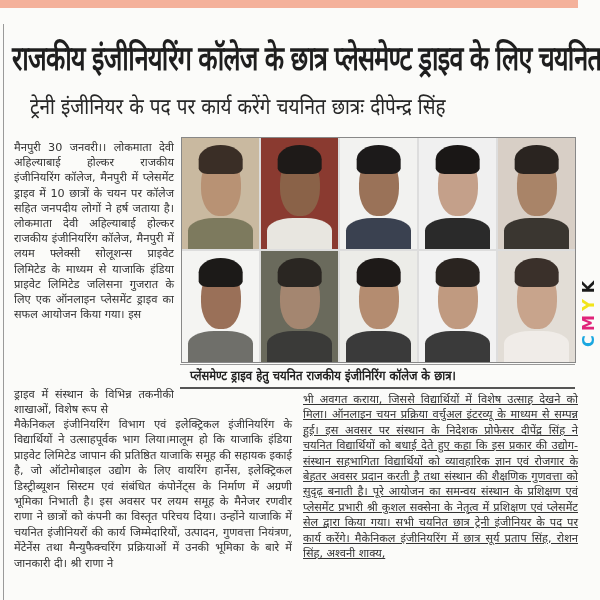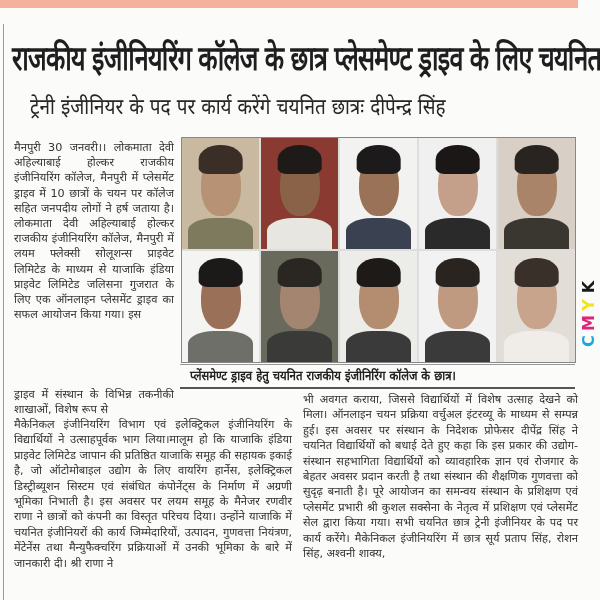--- a/index.html
+++ b/index.html
@@ -68,21 +68,21 @@
   .col-left-cont {
     position:absolute; left:14px; top:387px; width:160px;
     font-size:11.2px; line-height:15.2px; text-align:justify; color:#333;
   }
   .col-bottom-left {
     position:absolute; left:14px; top:417px; width:278px;
     font-size:11.2px; line-height:15.4px; text-align:justify; color:#333;
   }
   .col-bottom-right {
     position:absolute; left:303px; top:392px; width:275px;
-    font-size:11.2px; line-height:15.4px; text-align:justify; color:#333;
+    font-size:11.2px; line-height:15.4px; text-align:justify; color:#333;text-decoration:underline;
   }
   .cmyk {
     position:absolute; left:580px; top:250px; width:18px; height:100px;
     display:flex; flex-direction:column-reverse; align-items:center;
     font-weight:bold; font-size:16px; line-height:18px;
     font-family:"DejaVu Sans",sans-serif;
   }
   .cmyk span { display:block; transform:rotate(-90deg); }
 </style>
 </head>

